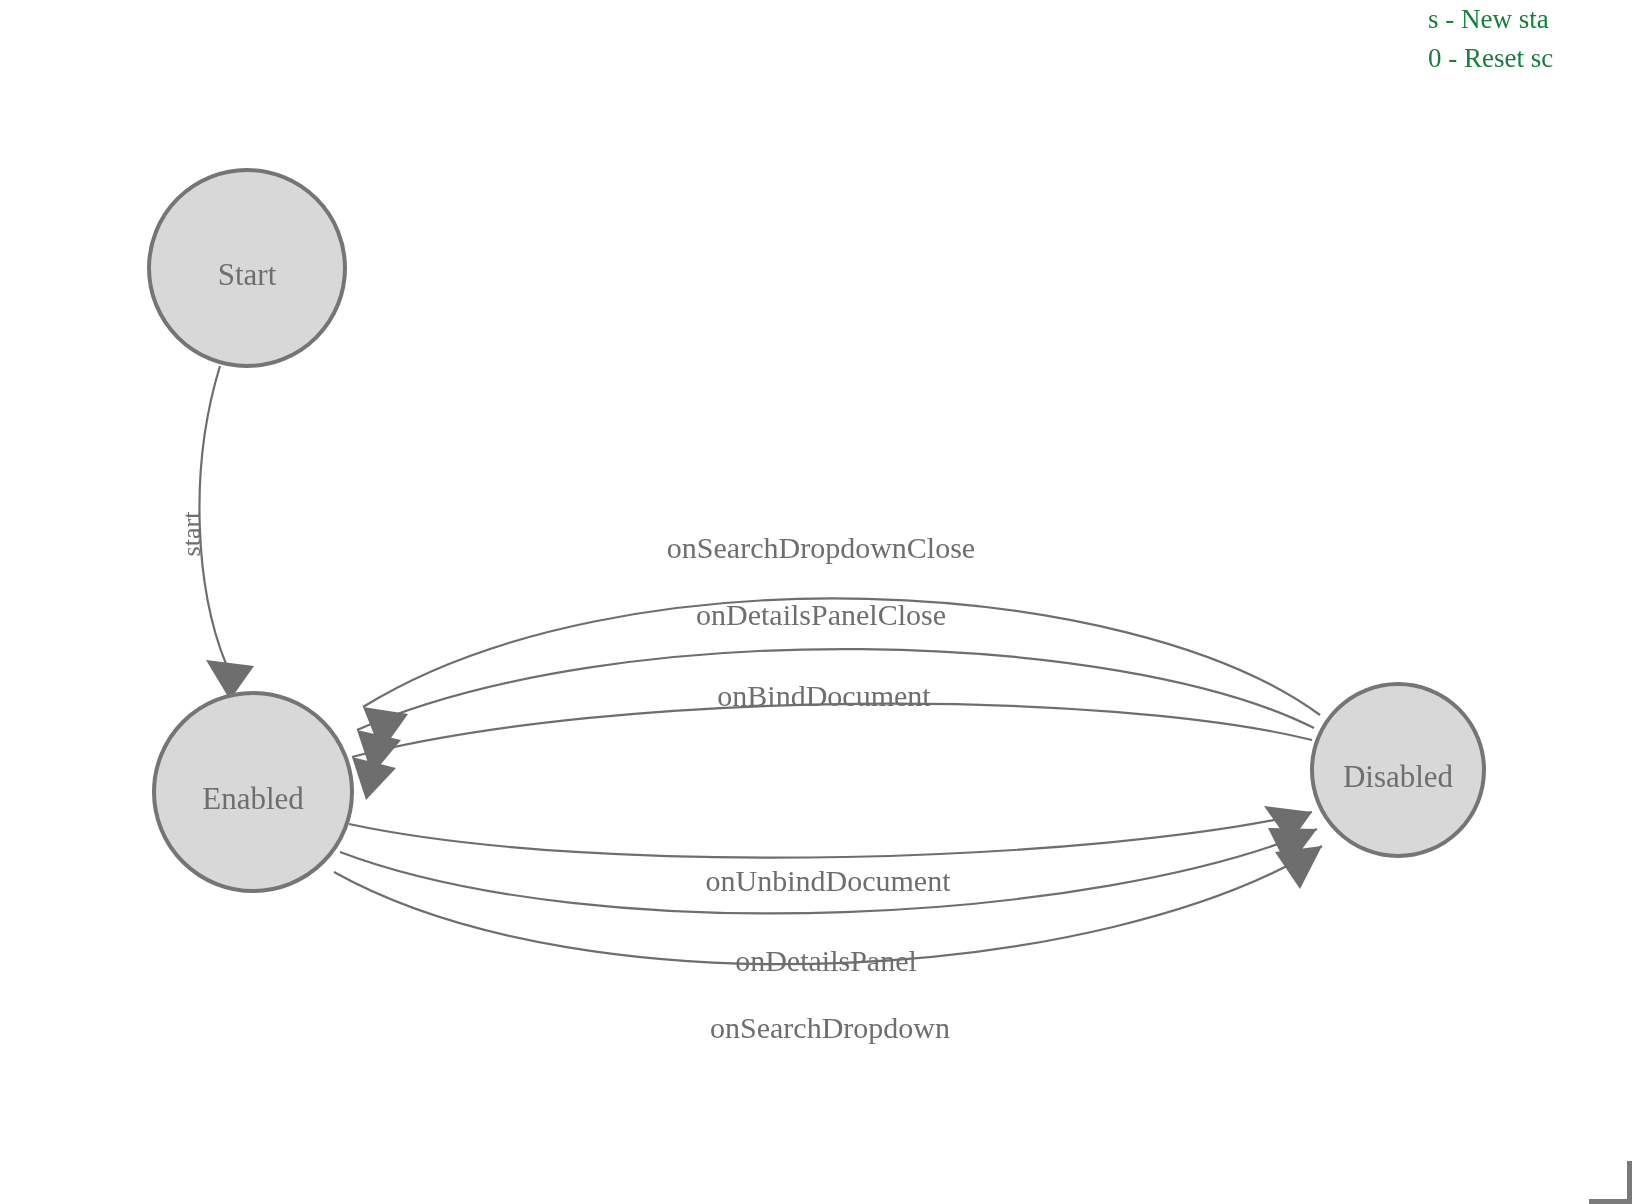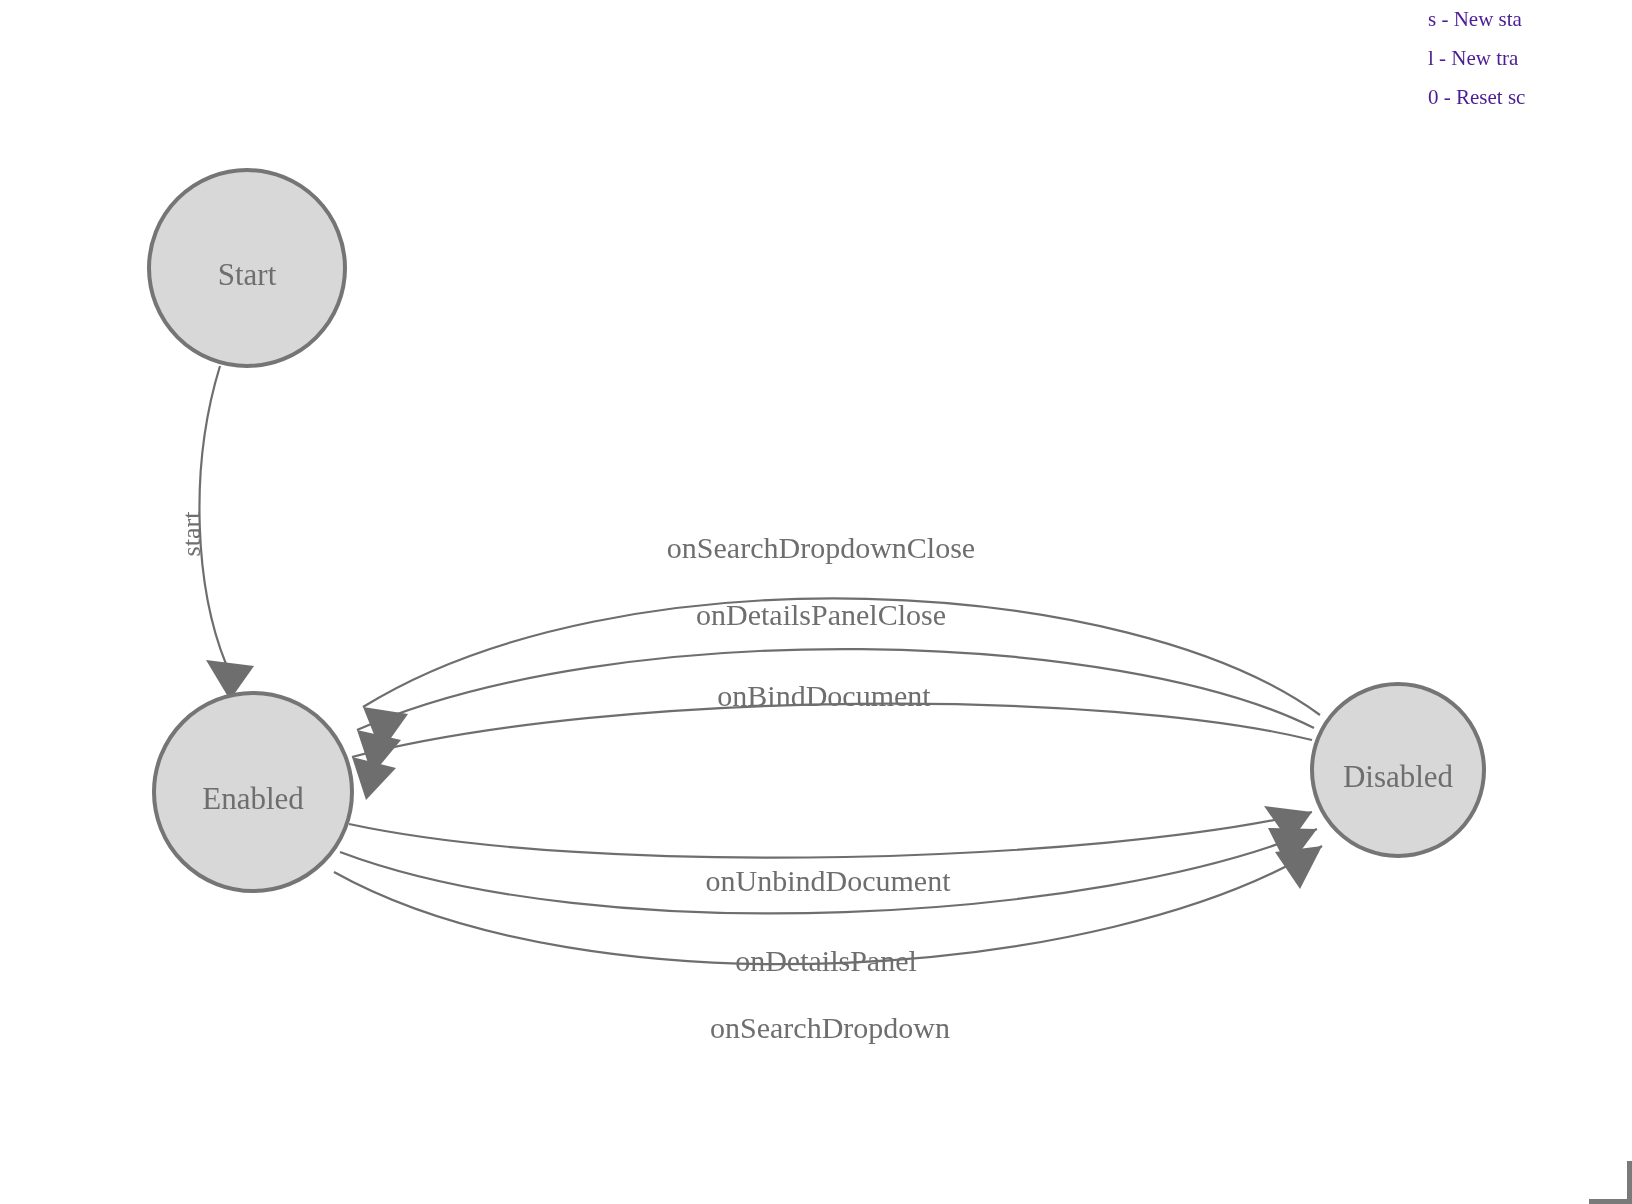--- a/index.html
+++ b/index.html
@@ -30,23 +30,23 @@
     position: absolute;
     top: 0;
     left: 1428px;
     width: 204px;
     height: 160px;
     overflow: hidden;
     pointer-events: auto;
   }
   .help-line {
     font-family: "Liberation Serif", "DejaVu Serif", serif;
-    font-size: 21px;
+    font-size: 27px;
     line-height: 39px;
-    color: #4c1d95;
+    color: #15803d;
     white-space: nowrap;
   }
   .node-label,
   .edge-label {
     font-family: "Liberation Serif", "DejaVu Serif", serif;
     fill: #6e6e6e;
   }
   .node-label {
     font-size: 31px;
   }
@@ -148,19 +148,18 @@
     <text class="edge-label" x="828" y="884" text-anchor="middle" dominant-baseline="middle">onUnbindDocument</text>
 
     <text class="edge-label" x="826" y="964" text-anchor="middle" dominant-baseline="middle">onDetailsPanel</text>
 
     <text class="edge-label" x="830" y="1031" text-anchor="middle" dominant-baseline="middle">onSearchDropdown</text>
 
   </svg>
 
   <div class="help-overlay">
     <div class="help-line">s - New sta</div>
-    <div class="help-line">l - New tra</div>
     <div class="help-line">0 - Reset sc</div>
   </div>
 
   <div class="corner-handle"></div>
 
 </div>
 
 </body></html>

